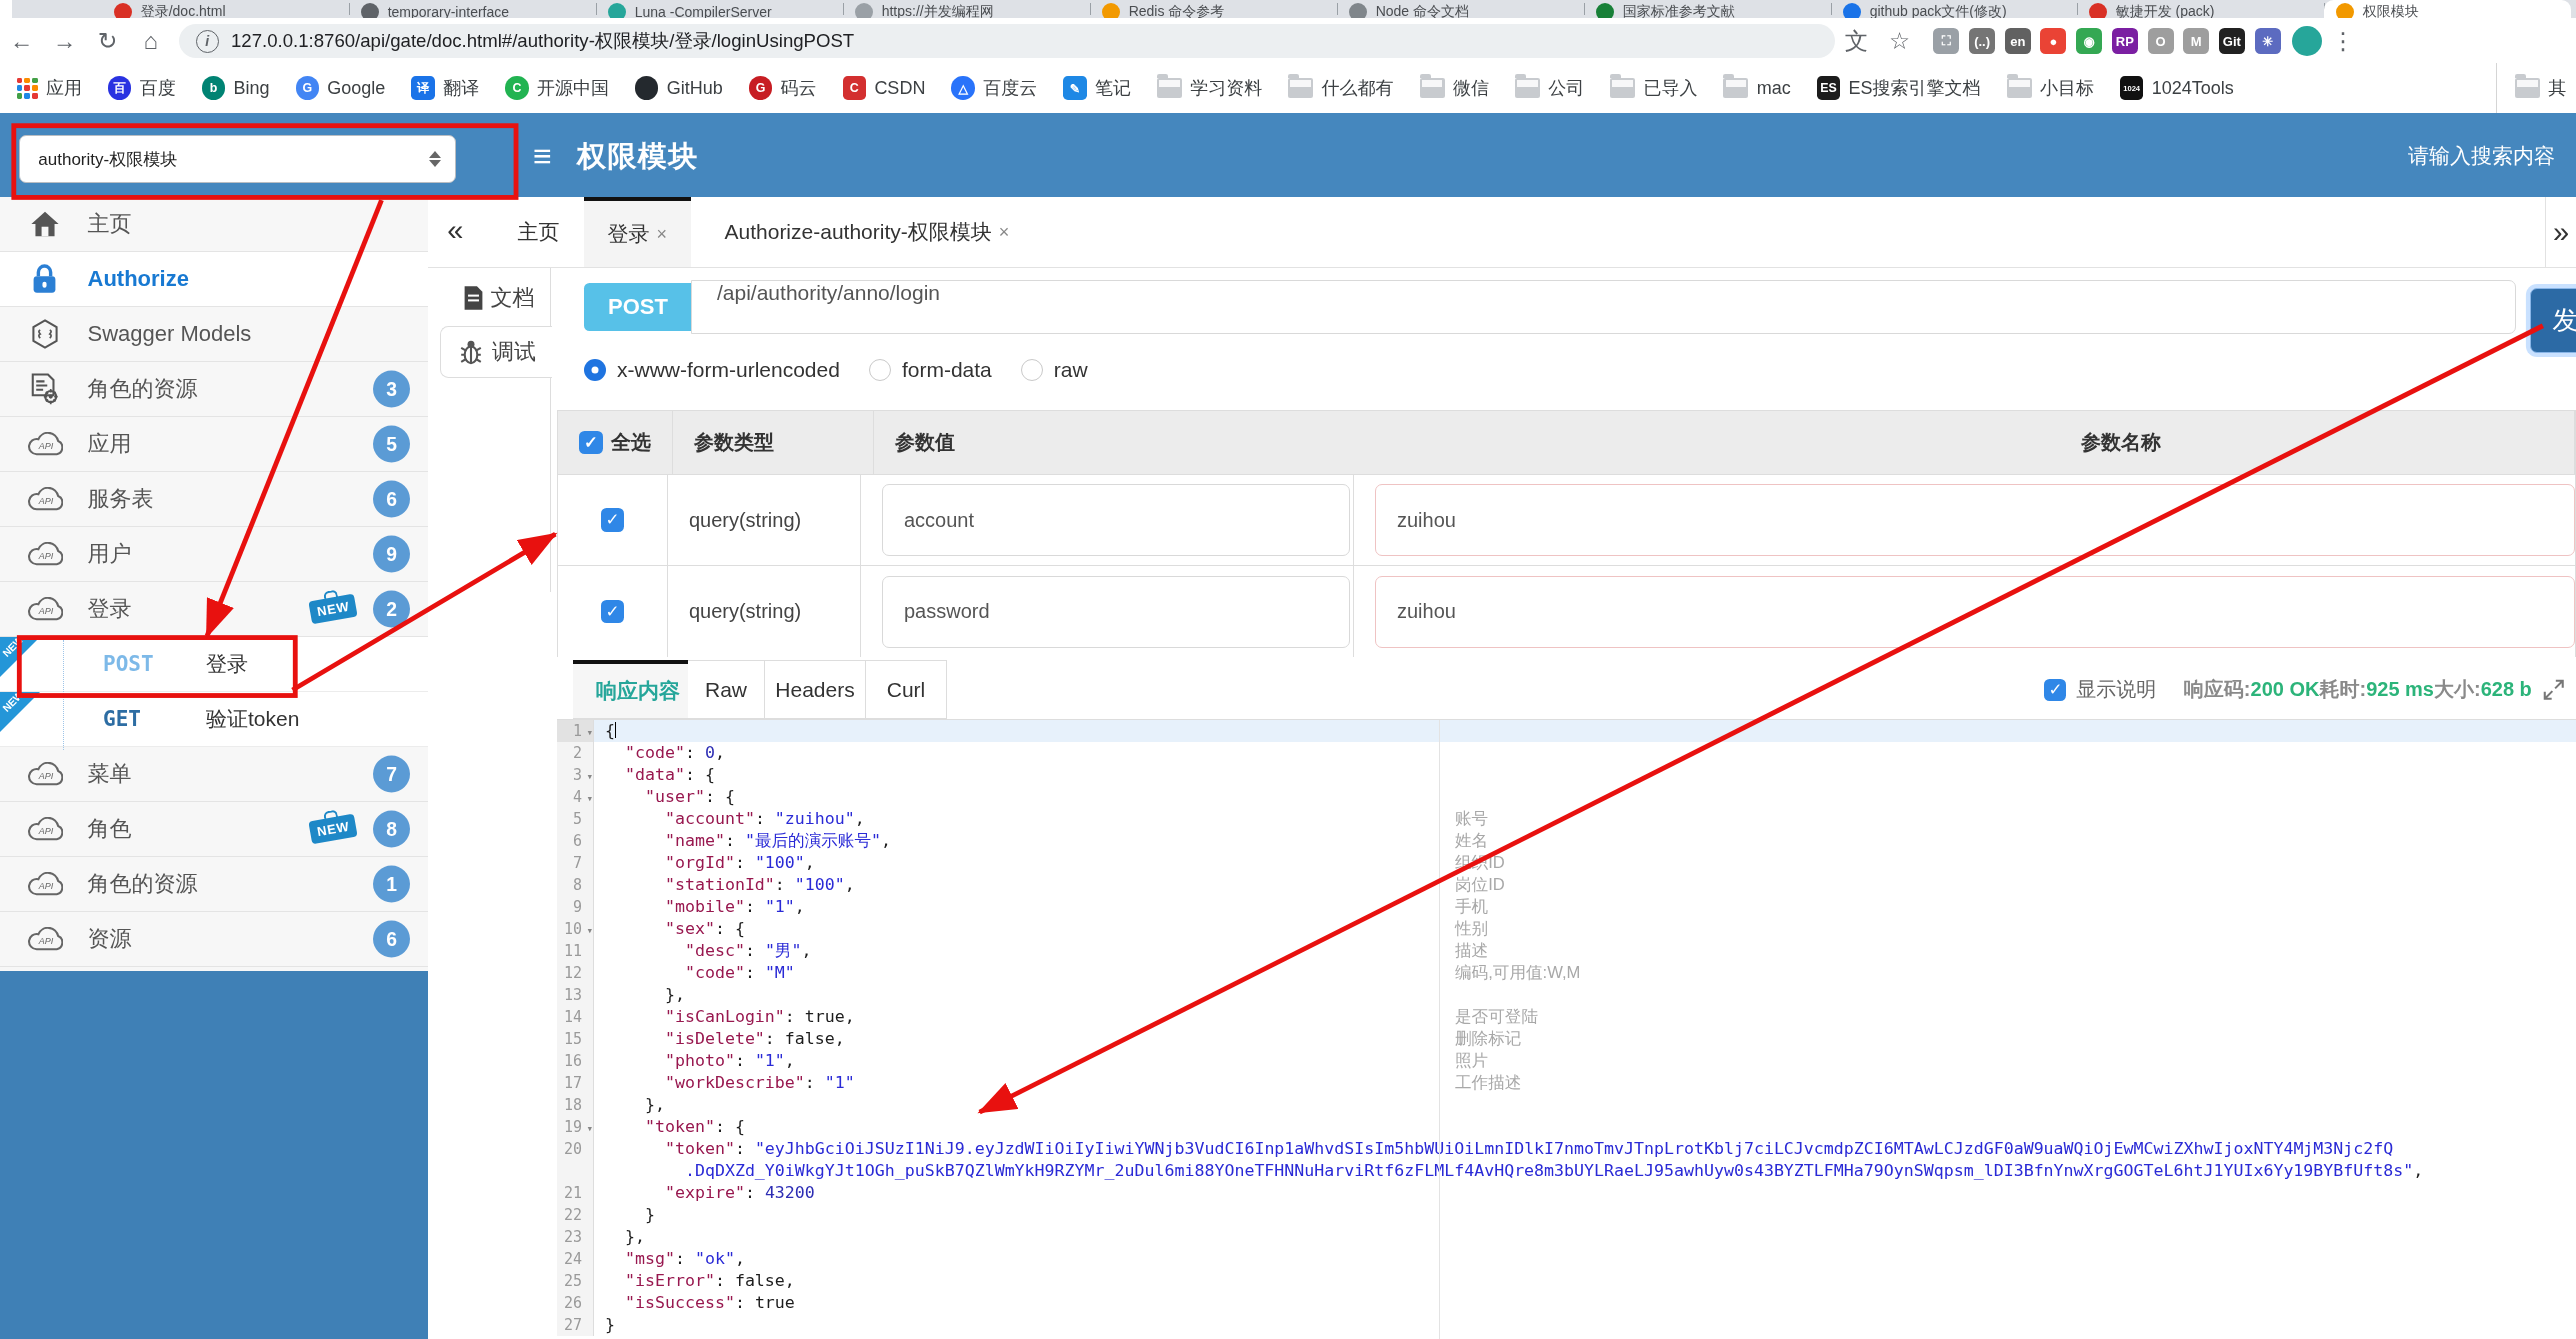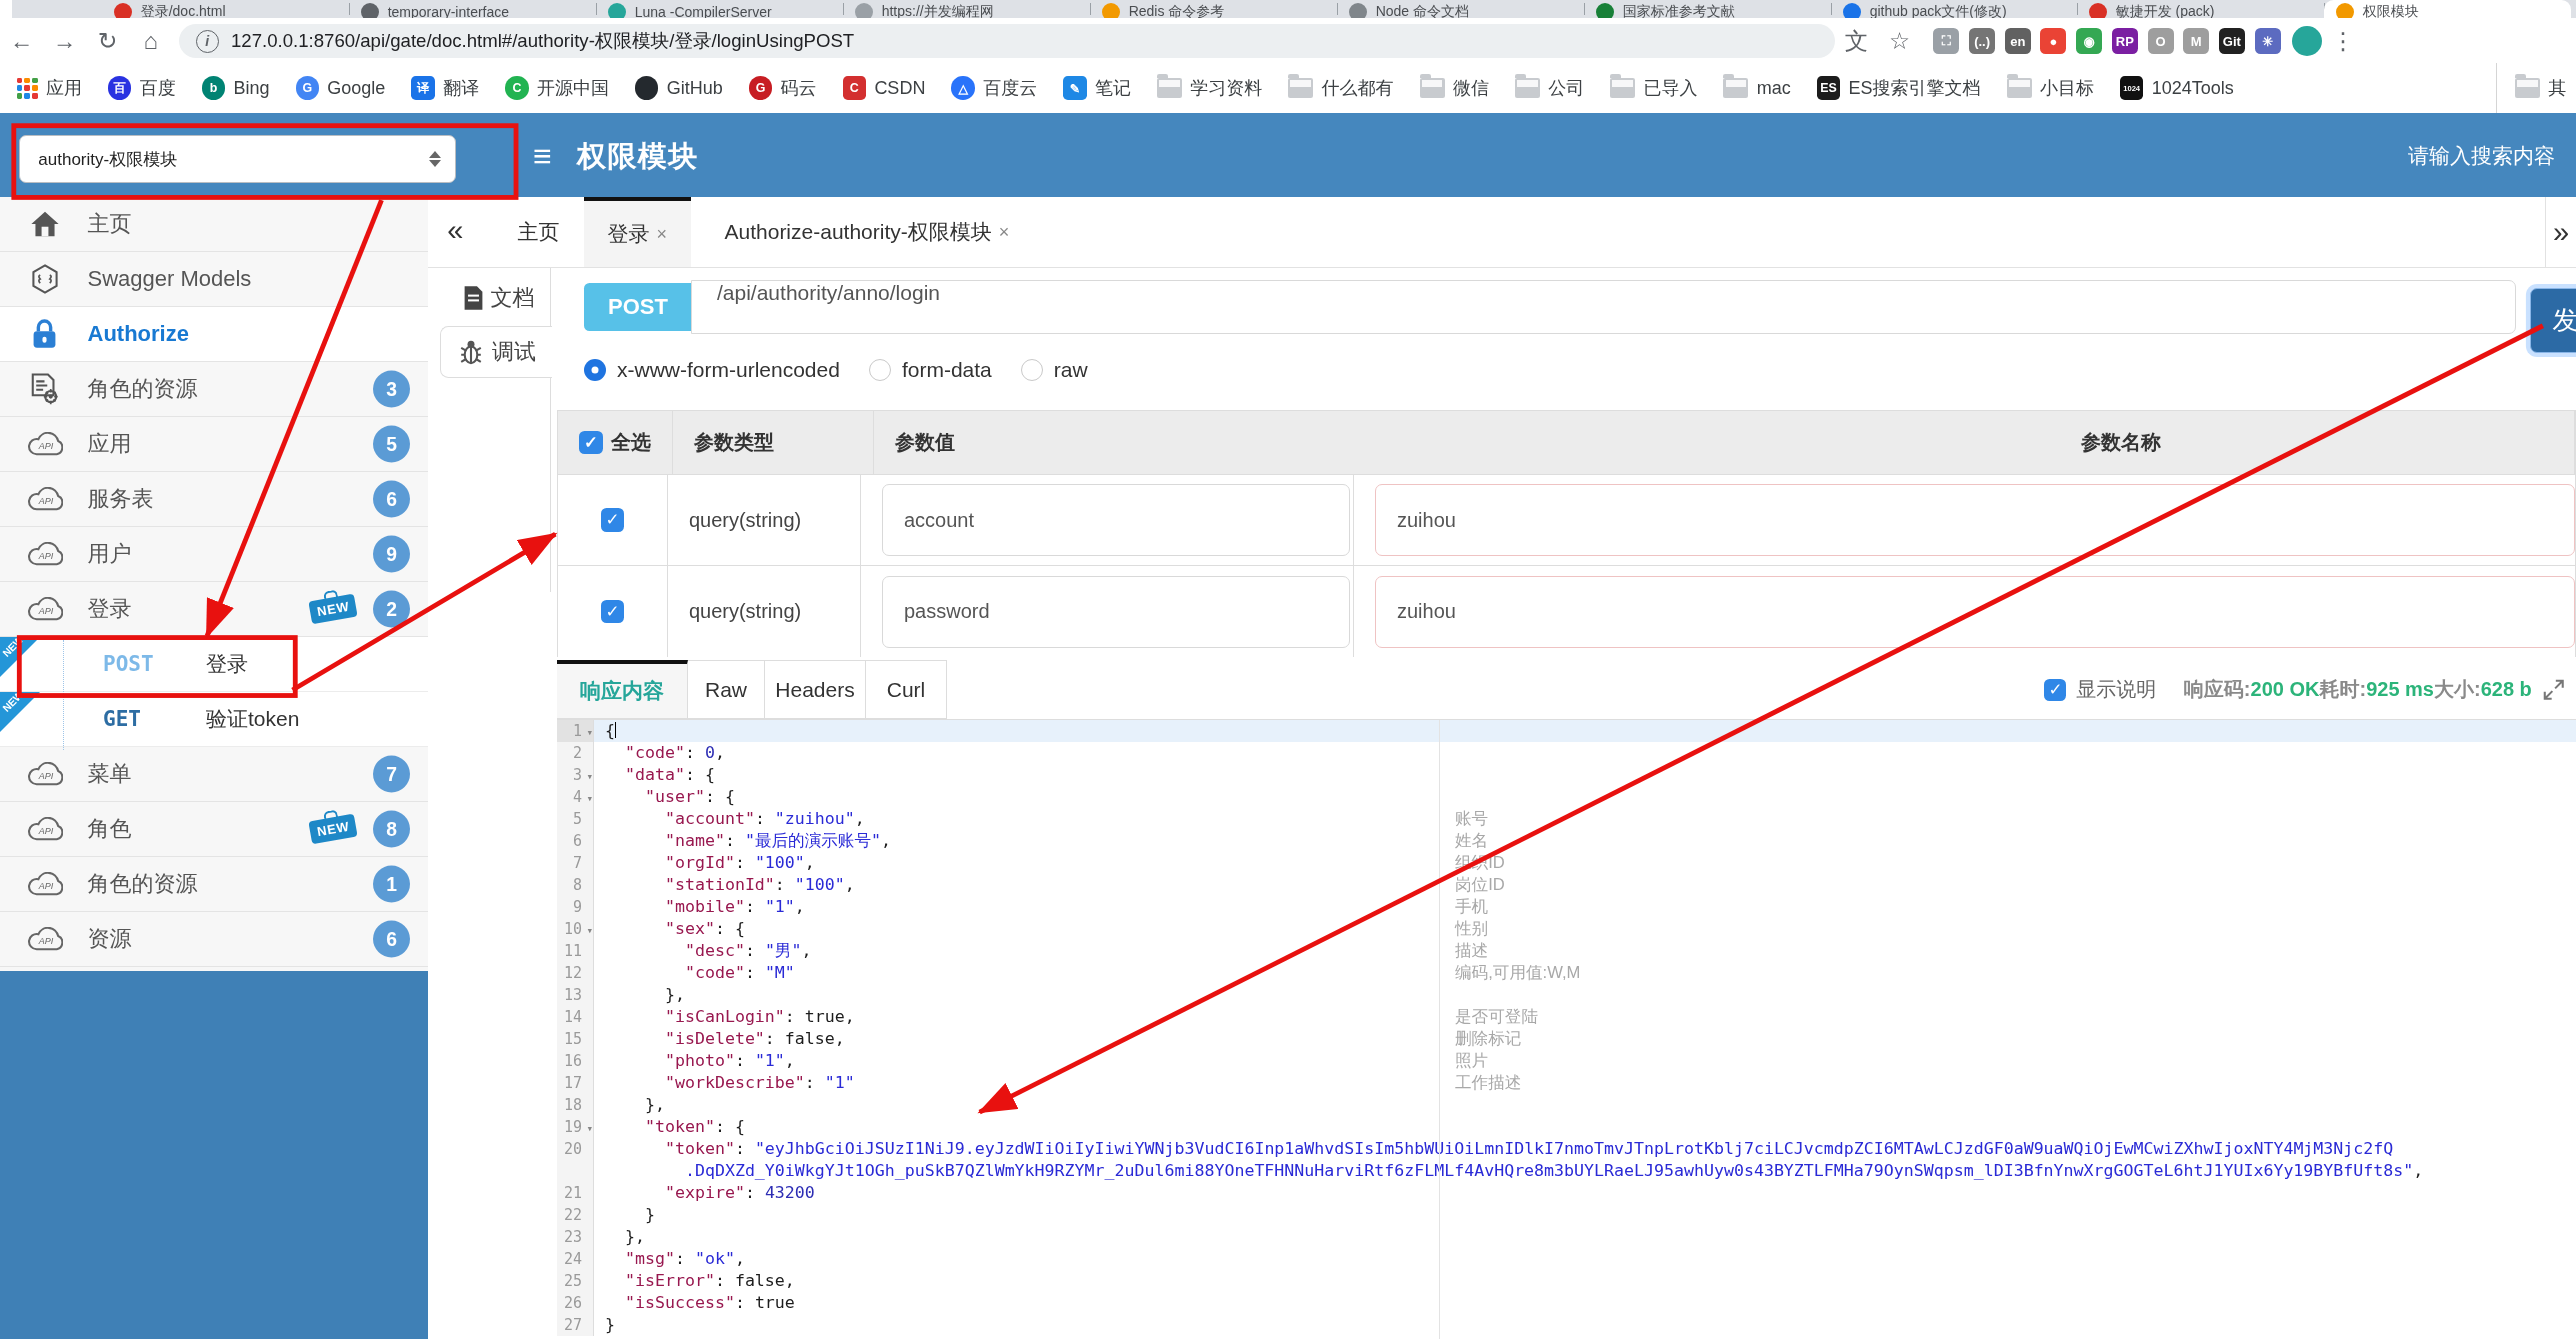--- a/index.html
+++ b/index.html
@@ -324,38 +324,38 @@
     <div id="sidebar-list">
         <div class="srow">
           <span class="sic">
             <svg width="30" height="28" viewBox="0 0 44 40">
               <path d="M22 2 L42 20 H36 V38 H8 V20 H2 Z" fill="#555"></path>
               <rect x="17" y="24" width="10" height="14" fill="#f7f7f7"></rect>
             </svg>
           </span>
           <span class="slbl">主页</span>
         </div>
-        <div class="srow">
-          <span class="sic">
-            <svg width="30" height="30" viewBox="0 0 44 44">
-              <path d="M22 2 L39 12 V32 L22 42 L5 32 V12 Z" fill="none" stroke="#555" stroke-width="3"></path>
-              <path d="M15 16 q-4 2 0 6 q-4 2 0 6 M29 16 q4 2 0 6 q4 2 0 6" stroke="#555" stroke-width="2.5" fill="none"></path>
-            </svg>
-          </span>
-          <span class="slbl">Swagger Models</span>
-        </div>
         <div class="srow active">
           <span class="sic">
             <svg width="25" height="30" viewBox="0 0 36 44">
               <rect x="2" y="18" width="32" height="24" rx="5" fill="#2b7fd4"></rect>
               <path d="M9 18 V12 a9 9 0 0 1 18 0 V18" fill="none" stroke="#2b7fd4" stroke-width="5"></path>
               <rect x="15" y="26" width="6" height="9" rx="3" fill="#fff"></rect>
             </svg>
           </span>
           <span class="slbl">Authorize</span>
+        </div>
+        <div class="srow">
+          <span class="sic">
+            <svg width="30" height="30" viewBox="0 0 44 44">
+              <path d="M22 2 L39 12 V32 L22 42 L5 32 V12 Z" fill="none" stroke="#555" stroke-width="3"></path>
+              <path d="M15 16 q-4 2 0 6 q-4 2 0 6 M29 16 q4 2 0 6 q4 2 0 6" stroke="#555" stroke-width="2.5" fill="none"></path>
+            </svg>
+          </span>
+          <span class="slbl">Swagger Models</span>
         </div>
         <div class="srow">
           <span class="sic">
             <svg width="29" height="32" viewBox="0 0 42 46">
               <path d="M4 2 h22 l8 8 v22 h-30 z" fill="none" stroke="#555" stroke-width="3"></path>
               <path d="M9 12 h12 M9 18 h16 M9 24 h10" stroke="#555" stroke-width="3"></path>
               <circle cx="30" cy="34" r="8" fill="none" stroke="#555" stroke-width="3"></circle>
               <circle cx="30" cy="34" r="3" fill="#555"></circle>
               <path d="M30 23 v5 M30 40 v5 M20 34 h5 M35 34 h5 M23 27 l3 3 M34 38 l3 3 M37 27 l-3 3 M26 38 l-3 3" stroke="#555" stroke-width="2.5"></path>
             </svg>
@@ -563,21 +563,21 @@
   <div id="resptabs">
     <div id="rtabs"></div>
     <div id="respmeta">
       <span class="cbx" style="width:22px;height:22px;">✓</span>
       <span class="dlabel">显示说明</span>
       <span id="statrow" style="margin-left:18px;"><span class="stat-l">响应码:</span><span class="stat-v">200 OK</span><span class="stat-l">耗时:</span><span class="stat-v">925 ms</span><span class="stat-l">大小:</span><span class="stat-v">628 b</span></span>
       <svg width="23.5" height="23.5" viewBox="0 0 34 34">
           <path d="M20 4 h10 v10 M30 4 L19 15 M14 30 H4 V20 M4 30 L15 19" stroke="#777" stroke-width="3" fill="none"></path>
         </svg>
     </div>
-  <div class="rtab active" style="left: 0px; width: 131px;">响应内容</div>
+  <div class="rtab active" style="left: 16px; width: 131px;">响应内容</div>
       <div class="rtab" style="left: 131px; width: 77px;">Raw</div>
       <div class="rtab" style="left: 208px; width: 101px;">Headers</div>
       <div class="rtab" style="left: 309px; width: 81px;">Curl</div>
     </div>
 
   <div id="editor">
     <div id="codelines">
         <div class="crow active"><span class="gut"><span class="ln">1</span><span class="fd">▾</span></span><span class="ctext"><span class="tk-p">{</span><span class="caret"></span></span></div>
         <div class="crow"><span class="gut"><span class="ln">2</span><span class="fd"></span></span><span class="ctext"><span class="tk-p">  </span><span class="tk-k">"code"</span><span class="tk-p">: </span><span class="tk-n">0</span><span class="tk-p">,</span></span></div>
         <div class="crow"><span class="gut"><span class="ln">3</span><span class="fd">▾</span></span><span class="ctext"><span class="tk-p">  </span><span class="tk-k">"data"</span><span class="tk-p">: {</span></span></div>

